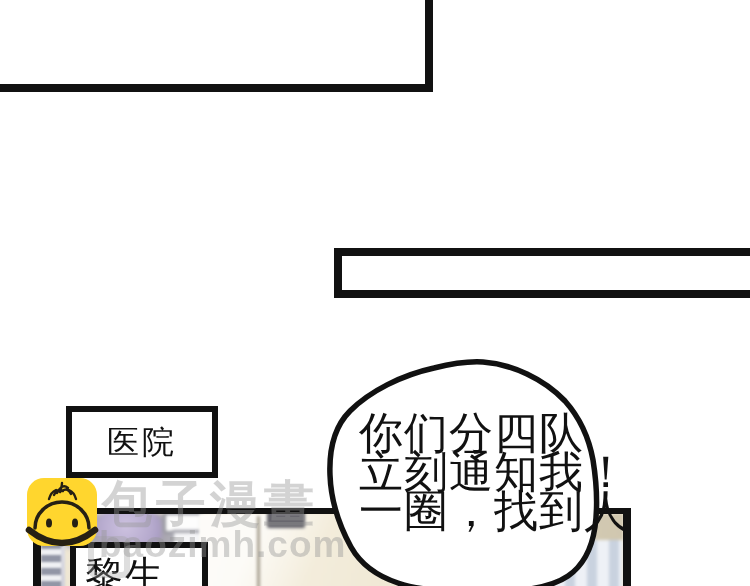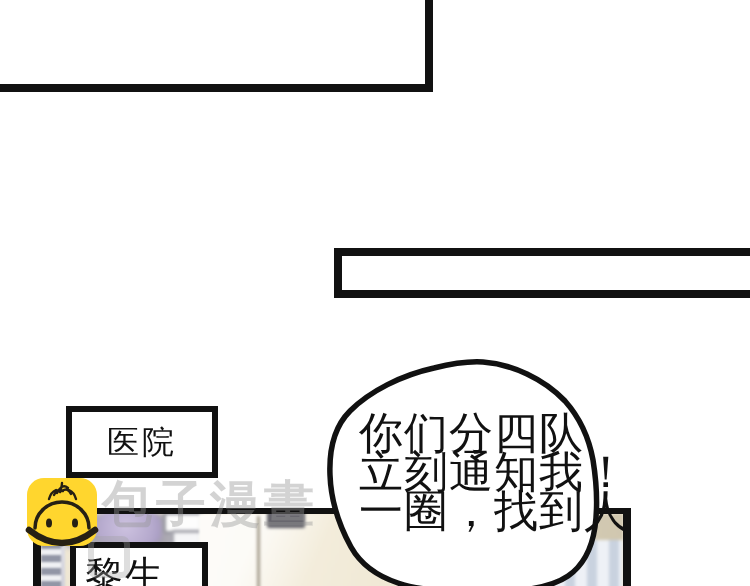--- a/index.html
+++ b/index.html
@@ -127,20 +127,21 @@
              C128,9 145,6 161,7 Z" fill="#ffffff" stroke="#111111" stroke-width="5.5" stroke-linejoin="round"></path>
   </svg>
   <div class="bubble-text">
     <span>你们分四队</span>
     <span>立刻通知我！</span>
     <span>一圈，找到人</span>
   </div>
 
   <div class="watermark-ghost"></div>
   <div class="watermark-brand">包子漫畫</div>
+  <div class="watermark-domain">baozimh.com</div>
 
   <svg class="mascot" width="76" height="78" viewBox="0 0 76 78">
     <rect x="3" y="2" width="70" height="68" rx="17" fill="#FFD62E"></rect>
     <path d="M11,52 a27,26 0 1 1 54,0" fill="#FFD62E" stroke="#262014" stroke-width="3.5" stroke-linecap="round"></path>
     <path d="M30,19 q4,-8 9,-4 M38,15 q6,-4 9,3 M33,17 q5,-10 11,-5 M25,23 q2,-7 7,-9 M52,23 q-2,-7 -7,-9 M36,16 q2,-6 2,-9" fill="none" stroke="#262014" stroke-width="2.4" stroke-linecap="round"></path>
     <ellipse cx="25" cy="47" rx="3" ry="4.6" fill="#262014"></ellipse>
     <ellipse cx="51" cy="47" rx="3" ry="4.6" fill="#262014"></ellipse>
     <path d="M5,54 Q38,80 71,54" fill="none" stroke="#262014" stroke-width="6.5" stroke-linecap="round"></path>
   </svg>
 

